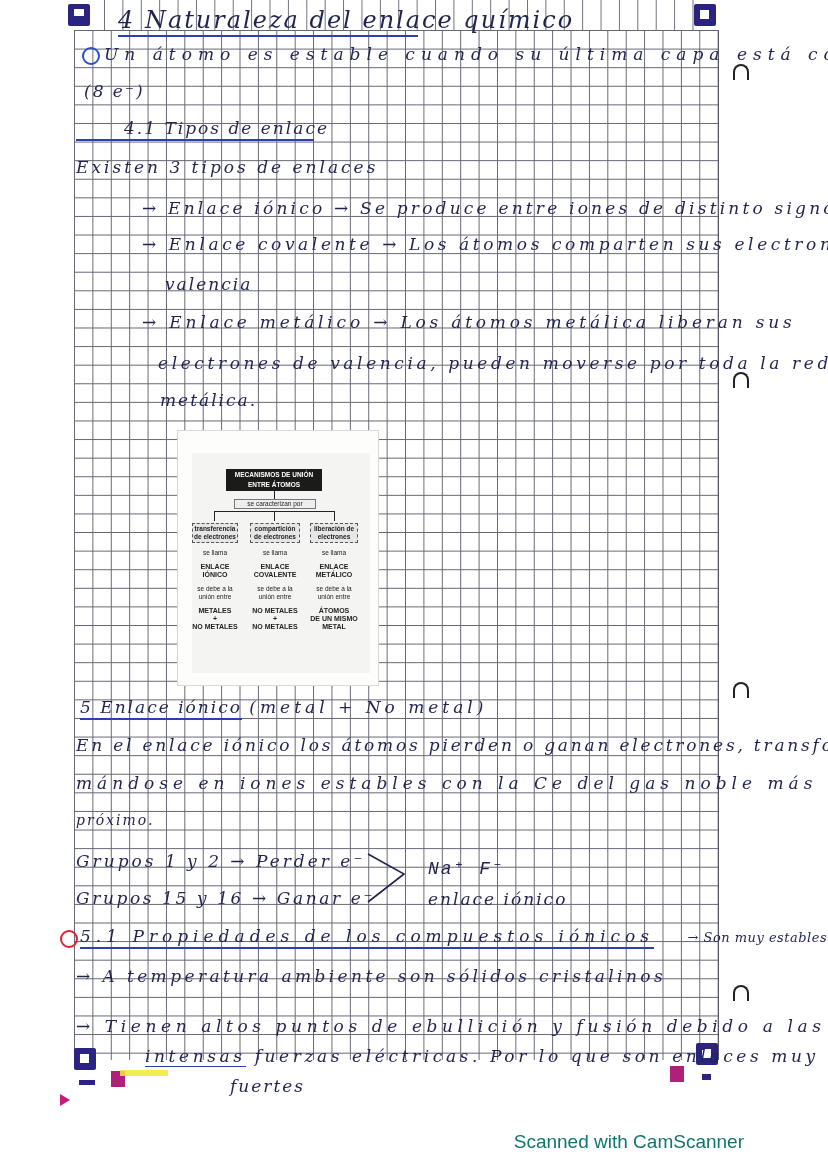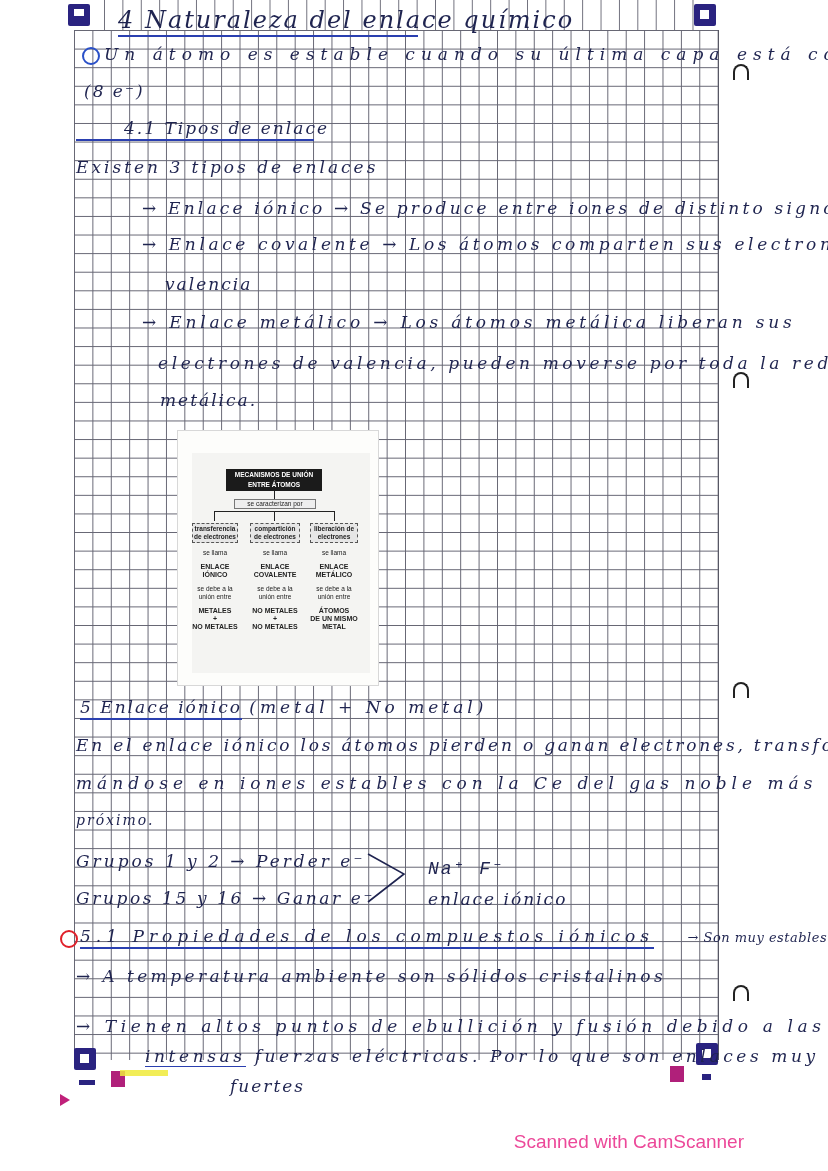--- a/index.html
+++ b/index.html
@@ -51,21 +51,21 @@
   .fig-title {
     position: absolute; left: 48px; top: 38px; width: 96px; height: 22px; background: #1b1b1b; color: #fff;
     font-size: 6.5px; text-align: center; line-height: 10px; font-family: "Liberation Sans", sans-serif; font-weight: bold;
   }
   .fig-txt { position: absolute; font-size: 6.5px; color: #222; font-family: "Liberation Sans", sans-serif; text-align: center; line-height: 8px; }
   .fig-box { border: 1px dashed #555; padding: 1px; background: #e6e6e6; font-weight: bold; }
   .fig-bold { font-weight: bold; font-size: 7px; }
   .fig-line { position: absolute; background: #222; }
   .footer-brand {
     position: absolute; right: 84px; top: 1131px; font-family: "Liberation Sans", sans-serif;
-    font-size: 19px; color: #ec4899;
+    font-size: 19px; color: #0f766e;
   }
   .star-icon {
     display: inline-block; width: 14px; height: 14px; border-radius: 50%; border: 2px solid #2a50c8; vertical-align: middle; margin-right: 4px; position: relative;
   }
   .red-icon {
     position: absolute; width: 14px; height: 14px; border-radius: 50%; border: 2px solid #e0202a;
   }
   .bracket {
     position: absolute; left: 366px; top: 852px; width: 40px; height: 52px;
   }

